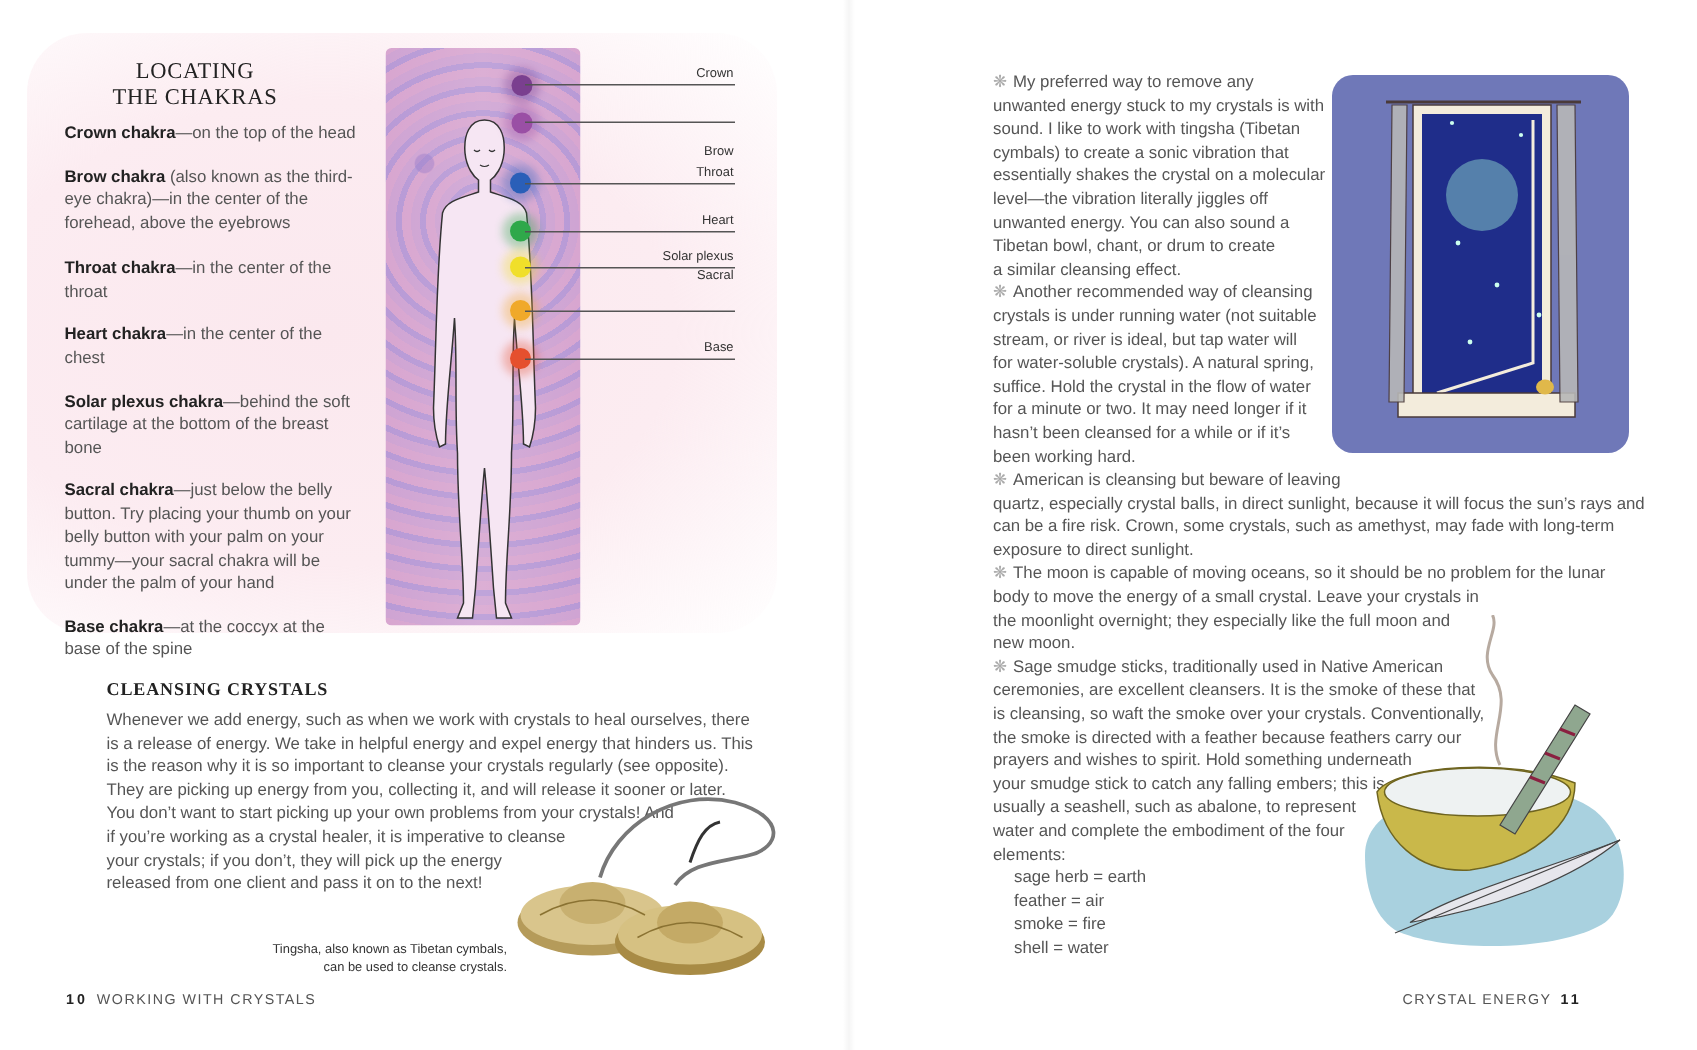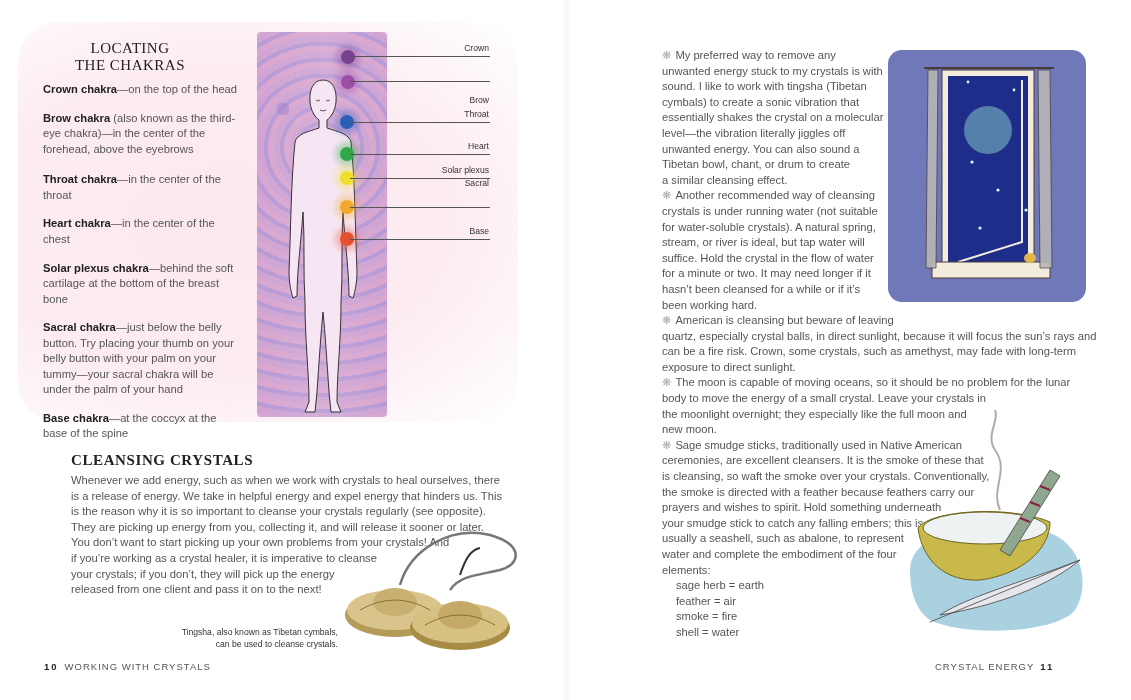--- a/index.html
+++ b/index.html
@@ -36,21 +36,21 @@
   .figure-panel::after { content: ""; position: absolute; inset: 0;
     background: linear-gradient(to right, rgba(255,255,255,0) 0%, rgba(255,255,255,0.1) 50%, rgba(255,255,255,0) 100%); }
   .body-shape { position: absolute; left: 283px; top: 70px; width: 80px; height: 345px; }
 
   .chakra-dot { position: absolute; width: 14px; height: 14px; border-radius: 50%; }
   .chakra-dot::before { content: ""; position: absolute; inset: -5px; border-radius: 50%; background: inherit; opacity: 0.35; filter: blur(3px); }
   .leader { position: absolute; height: 1px; background: #555; }
   .chakra-label { position: absolute; font-size: 8.6px; color: #333; text-align: right; width: 90px; }
 
   .cleansing-heading { position: absolute; left: 71px; top: 452px; font-family: "Liberation Serif", serif;
-    font-size: 15px; letter-spacing: 0.6px; color: #222; }
+    font-size: 12px; letter-spacing: 0.6px; color: #222; }
   .cleansing-body { position: absolute; left: 71px; top: 473px; width: 410px; font-size: 11.2px; line-height: 15.6px; color: #555; }
   .cleansing-body span { display: block; white-space: nowrap; }
 
   .tingsha { position: absolute; left: 340px; top: 530px; width: 200px; height: 120px; }
   .caption { position: absolute; left: 150px; top: 626px; width: 188px; text-align: right; font-size: 8.6px; line-height: 12px; color: #333; }
 
   .folio { position: absolute; top: 661px; font-size: 9.5px; letter-spacing: 1px; color: #555; }
   .folio b { color: #222; margin-right: 6px; letter-spacing: 2px; }
   .folio-left { left: 44px; }
   .folio-right { left: 935px; }
@@ -160,22 +160,22 @@
       <span class="line"><span>unwanted energy stuck to my crystals is with</span></span>
       <span class="line"><span>sound. I like to work with tingsha (Tibetan</span></span>
       <span class="line"><span>cymbals) to create a sonic vibration that</span></span>
       <span class="line"><span>essentially shakes the crystal on a molecular</span></span>
       <span class="line"><span>level—the vibration literally jiggles off</span></span>
       <span class="line"><span>unwanted energy. You can also sound a</span></span>
       <span class="line"><span>Tibetan bowl, chant, or drum to create</span></span>
       <span class="line"><span>a similar cleansing effect.</span></span>
       <span class="line"><span class="bullet">❋</span><span>Another recommended way of cleansing</span></span>
       <span class="line"><span>crystals is under running water (not suitable</span></span>
+      <span class="line"><span>stream, or river is ideal, but tap water will</span></span>
       <span class="line"><span>for water-soluble crystals). A natural spring,</span></span>
-      <span class="line"><span>stream, or river is ideal, but tap water will</span></span>
       <span class="line"><span>suffice. Hold the crystal in the flow of water</span></span>
       <span class="line"><span>for a minute or two. It may need longer if it</span></span>
       <span class="line"><span>hasn’t been cleansed for a while or if it’s</span></span>
       <span class="line"><span>been working hard.</span></span>
       <span class="line"><span class="bullet">❋</span><span>American is cleansing but beware of leaving</span></span>
       <span class="line"><span>quartz, especially crystal balls, in direct sunlight, because it will focus the sun’s rays and</span></span>
       <span class="line"><span>can be a fire risk. Crown, some crystals, such as amethyst, may fade with long-term</span></span>
       <span class="line"><span>exposure to direct sunlight.</span></span>
       <span class="line"><span class="bullet">❋</span><span>The moon is capable of moving oceans, so it should be no problem for the lunar</span></span>
       <span class="line"><span>body to move the energy of a small crystal. Leave your crystals in</span></span>

